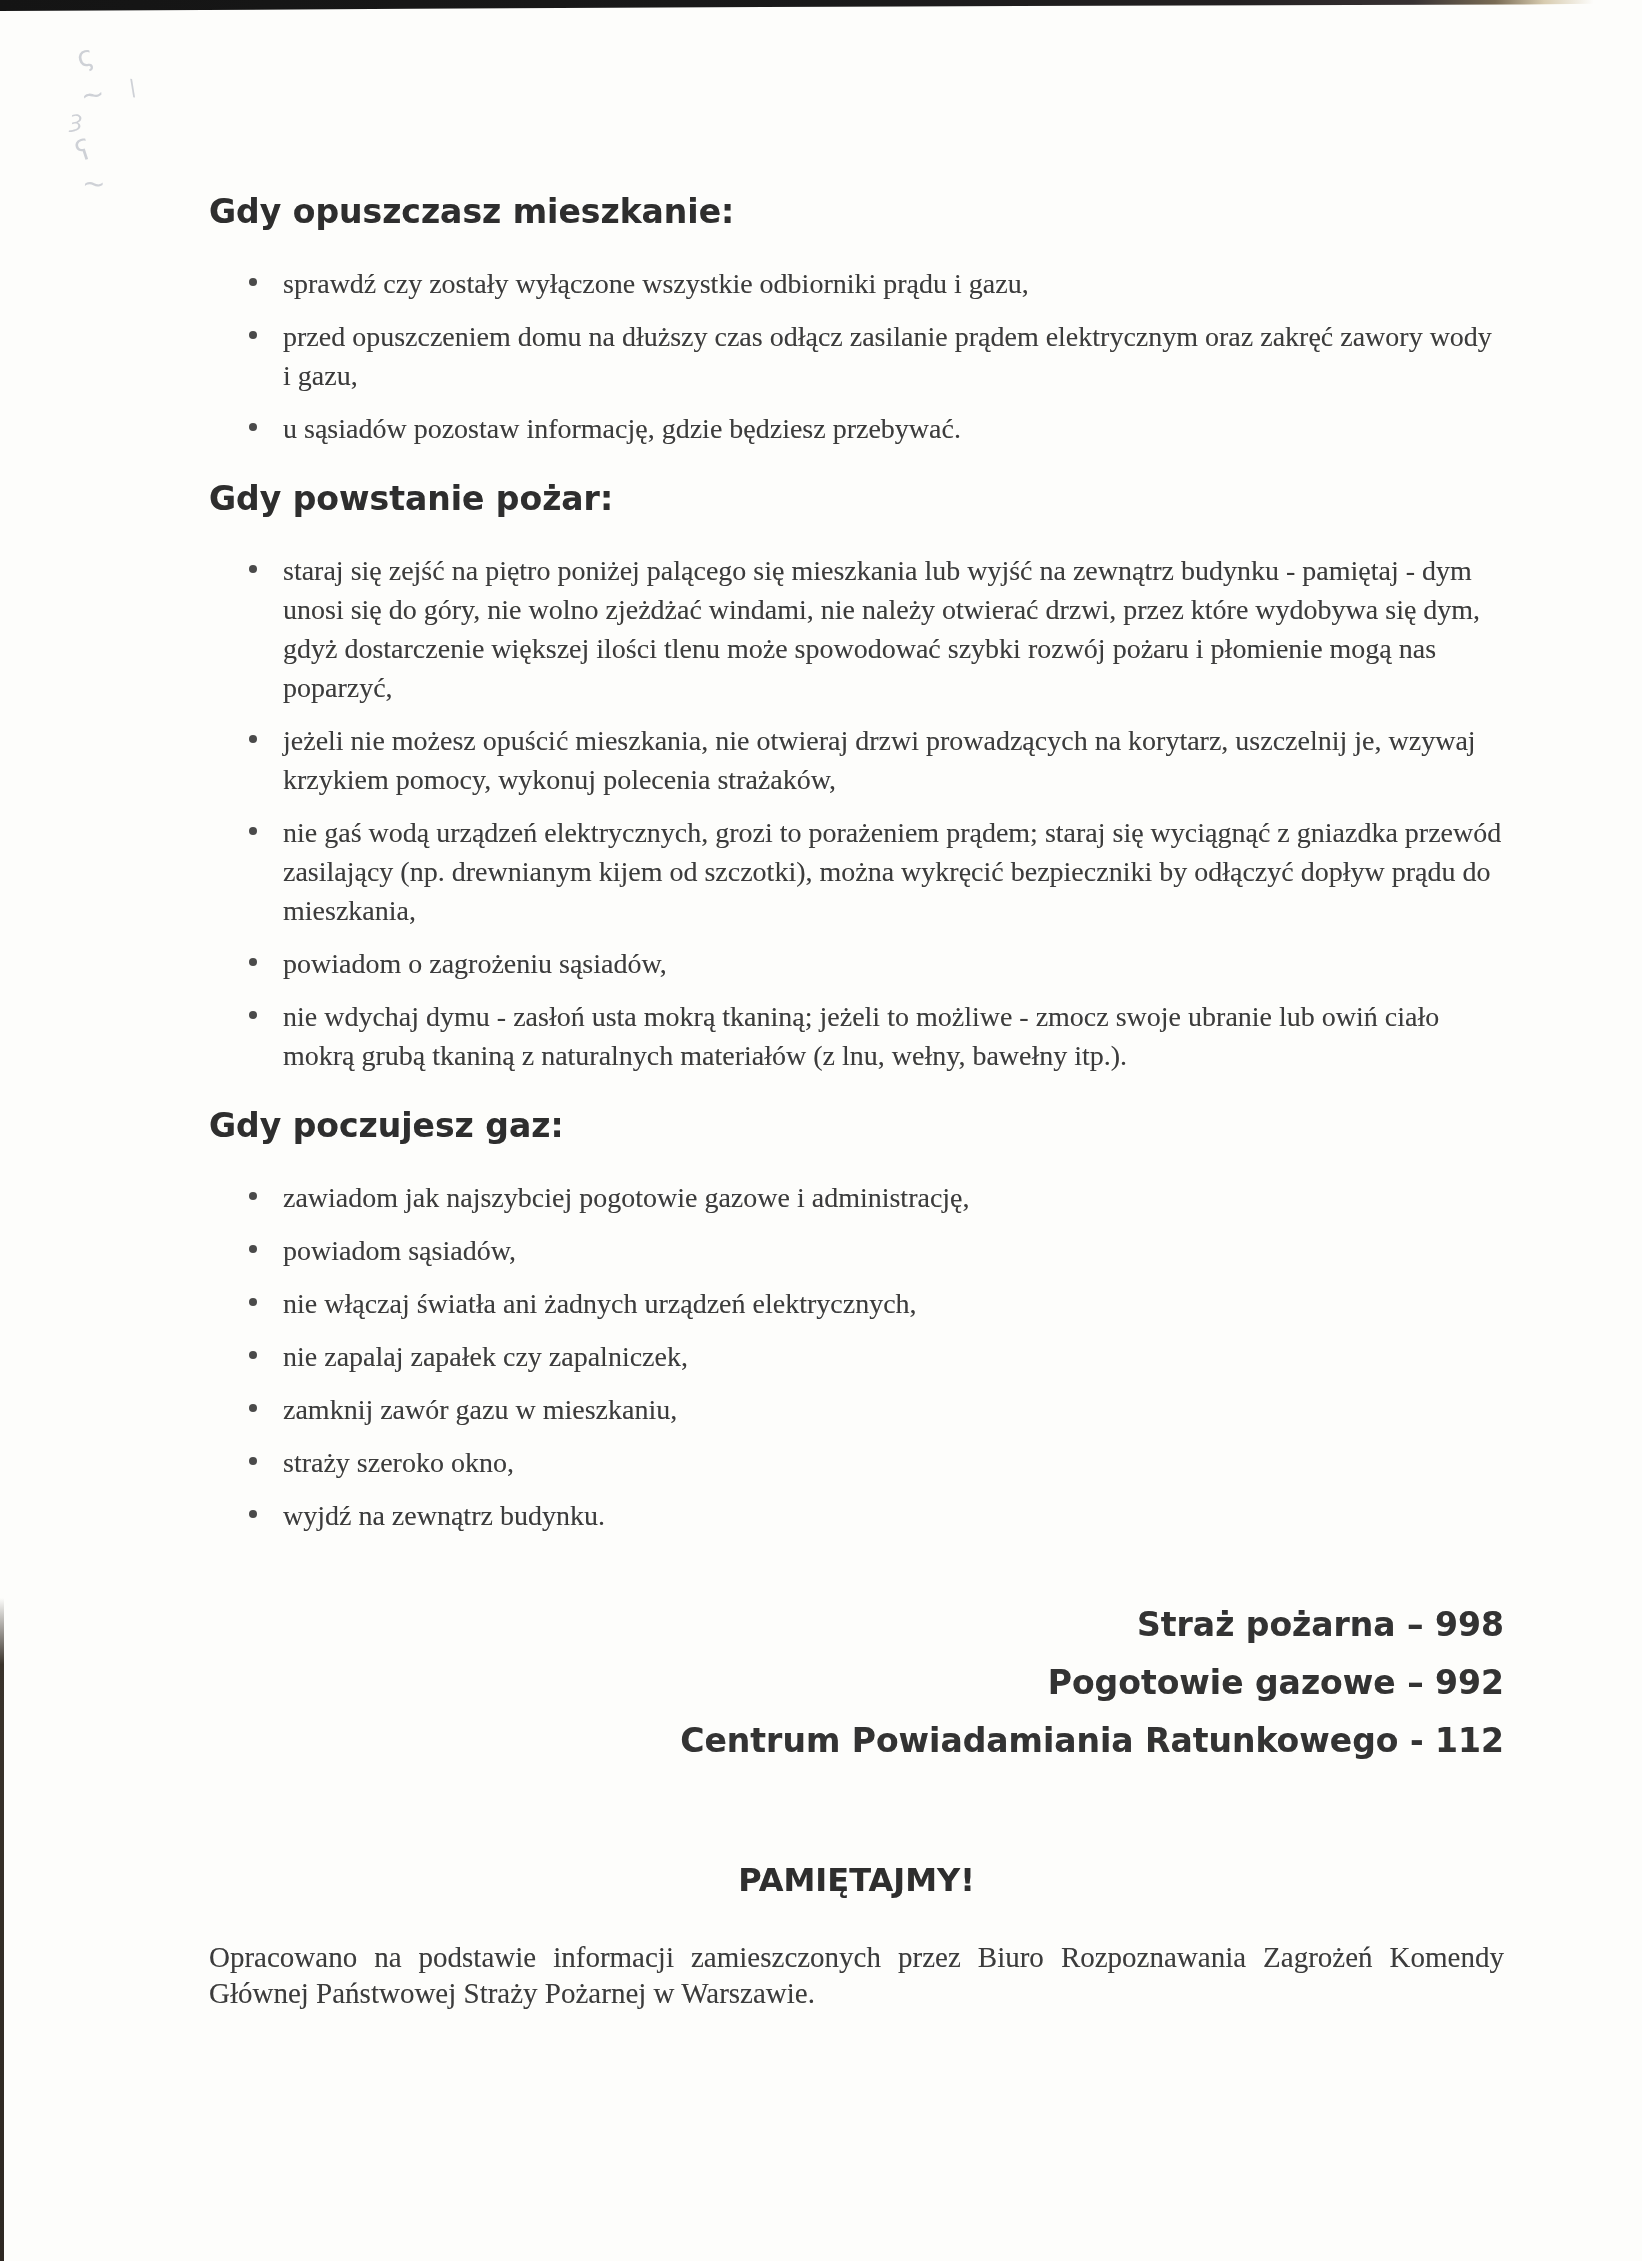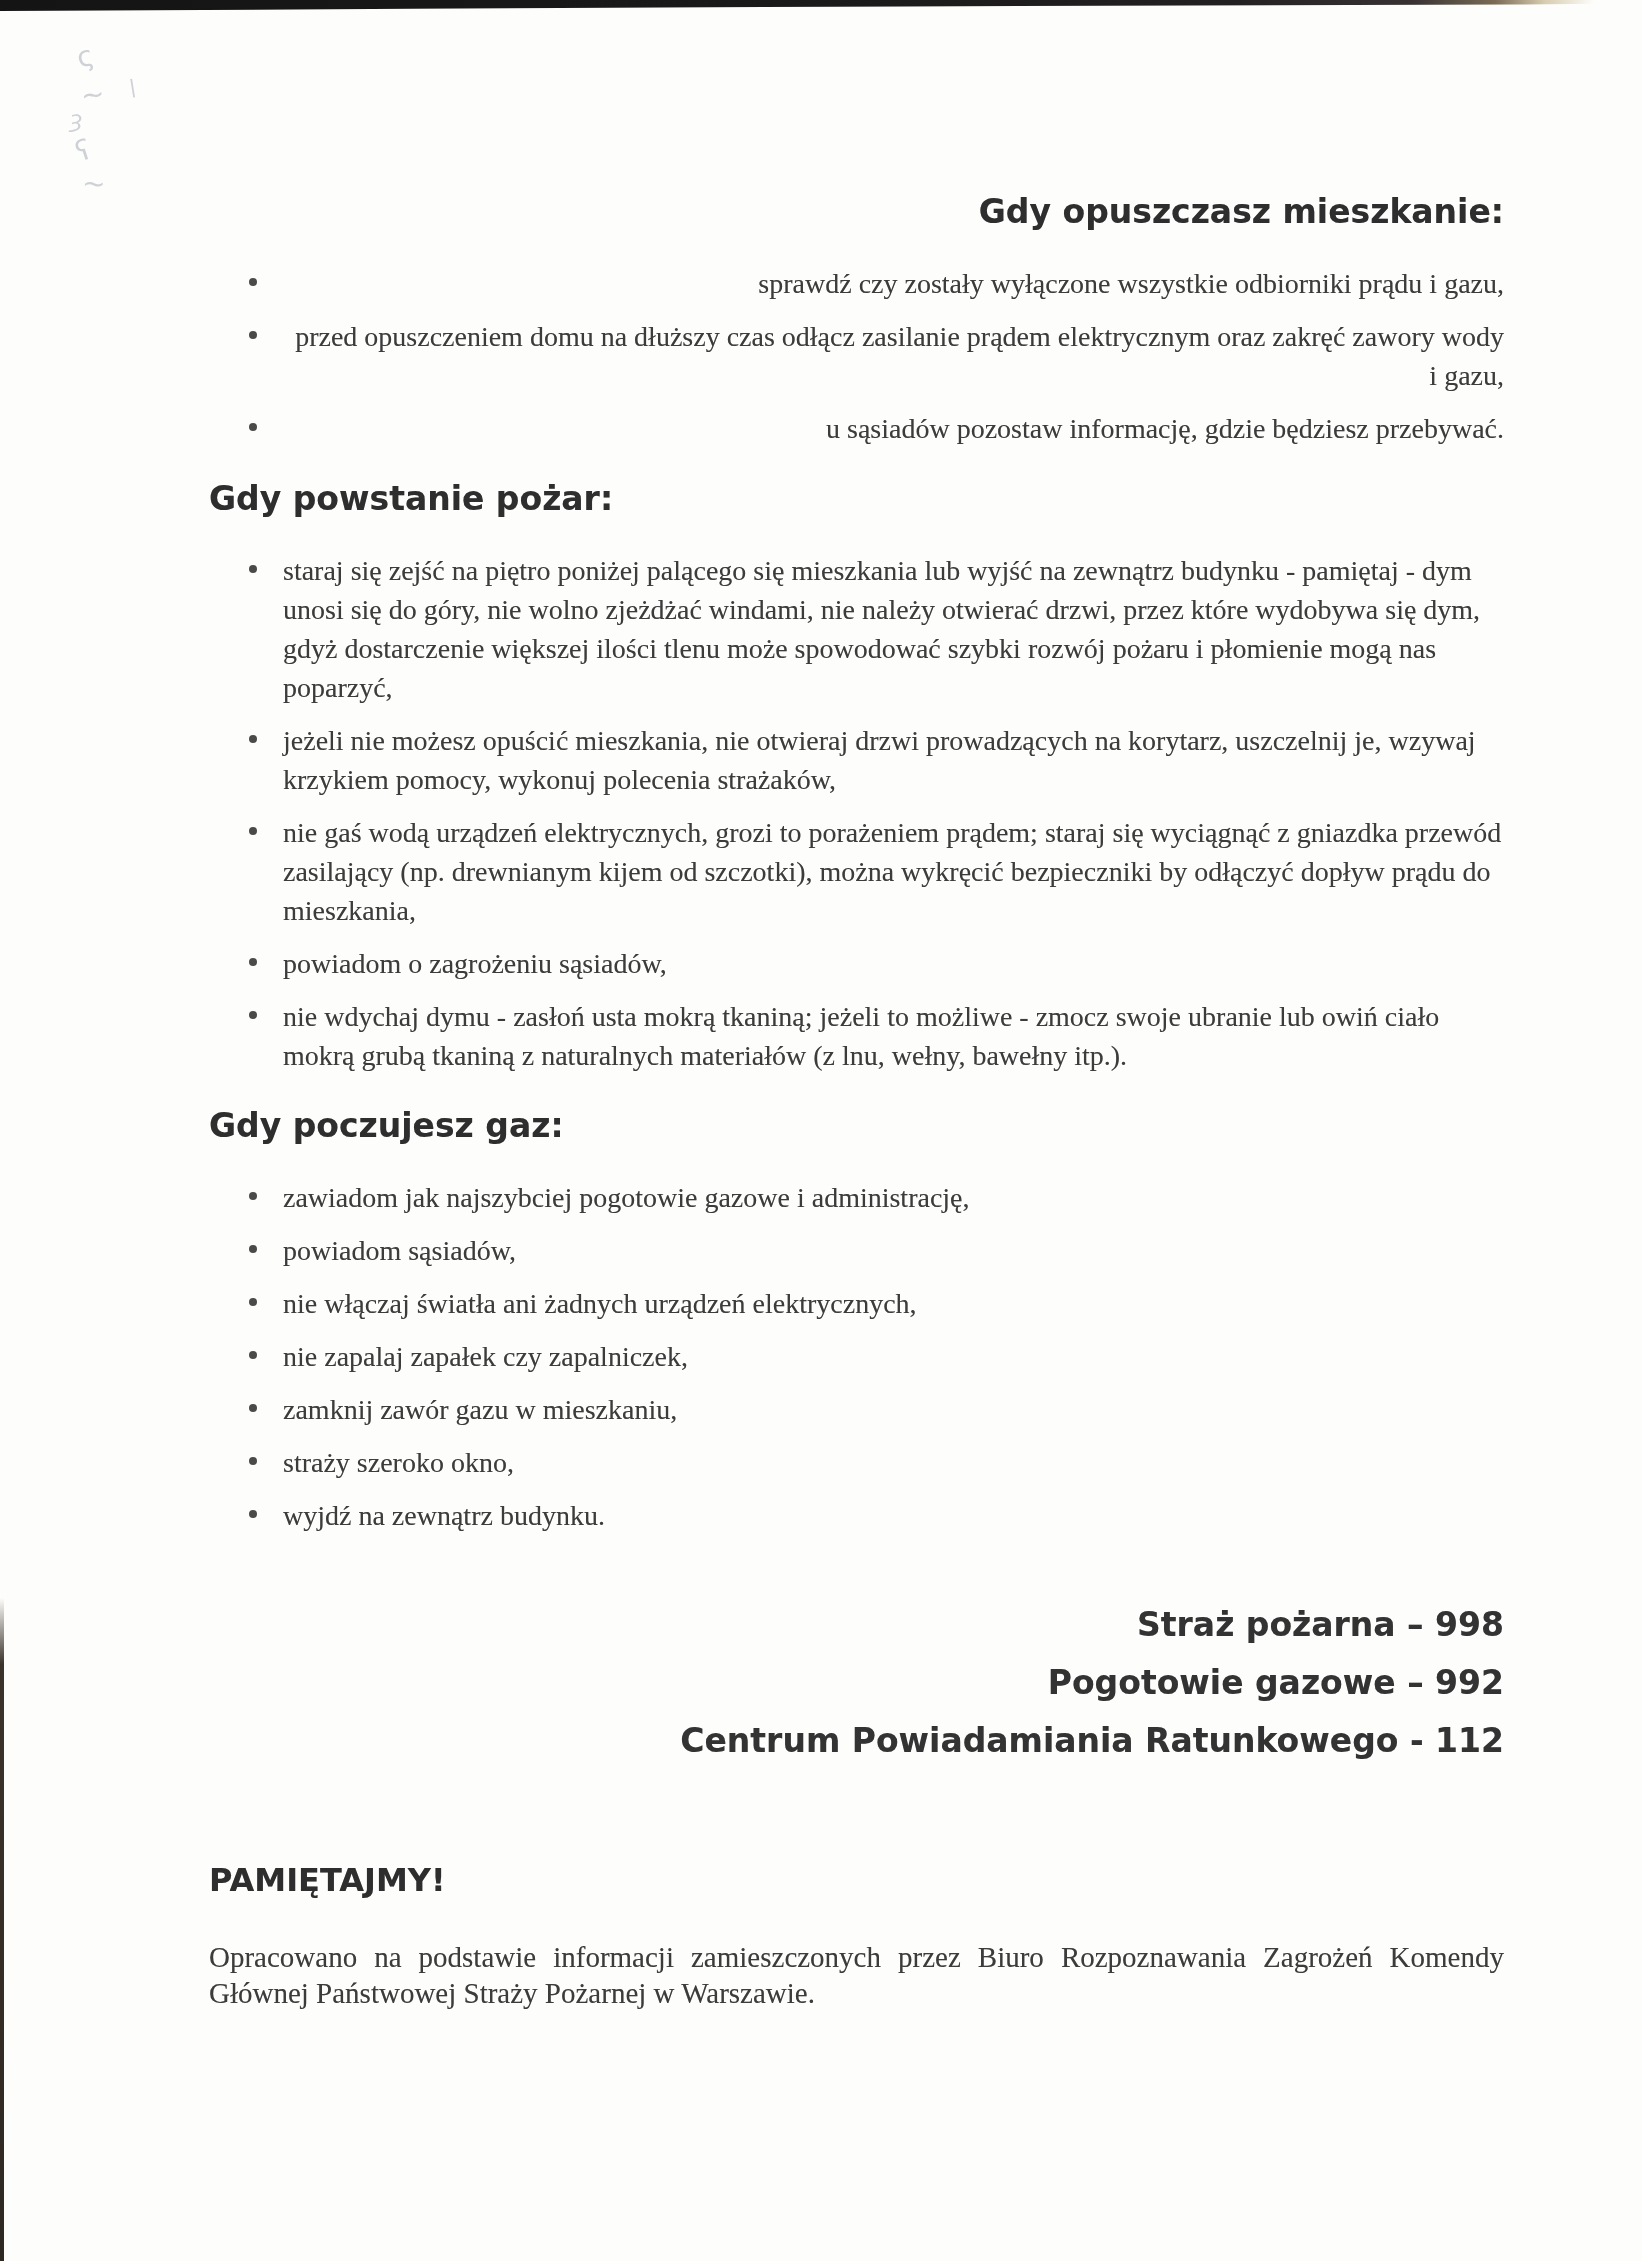--- a/index.html
+++ b/index.html
@@ -52,21 +52,21 @@
 
   .section-heading {
     font-family:"DejaVu Sans", sans-serif;
     font-weight:700;
     font-size:33px;
     line-height:40px;
     color:#2e2e2e;
   }
 
   .doc-section { margin-top:31px; }
-  .doc-section:first-child { margin-top:0;text-align:right; }
+  .doc-section:first-child { margin-top:0; }
 
   .bullet-list {
     list-style:none;
     margin-top:32px;
   }
   .bullet-item {
     position:relative;
     padding-left:74px;
     font-size:28px;
     line-height:39px;
@@ -88,20 +88,21 @@
     text-align:right;
     font-family:"DejaVu Sans", sans-serif;
     font-weight:700;
     font-size:33px;
     line-height:58px;
     color:#333333;
   }
 
   .reminder-title {
     margin-top:90px;
+    text-align:center;
     font-family:"DejaVu Sans", sans-serif;
     font-weight:700;
     font-size:32px;
     line-height:40px;
     color:#2e2e2e;
   }
 
   .reminder-body {
     margin-top:39px;
     font-family:"DejaVu Sans", sans-serif;

